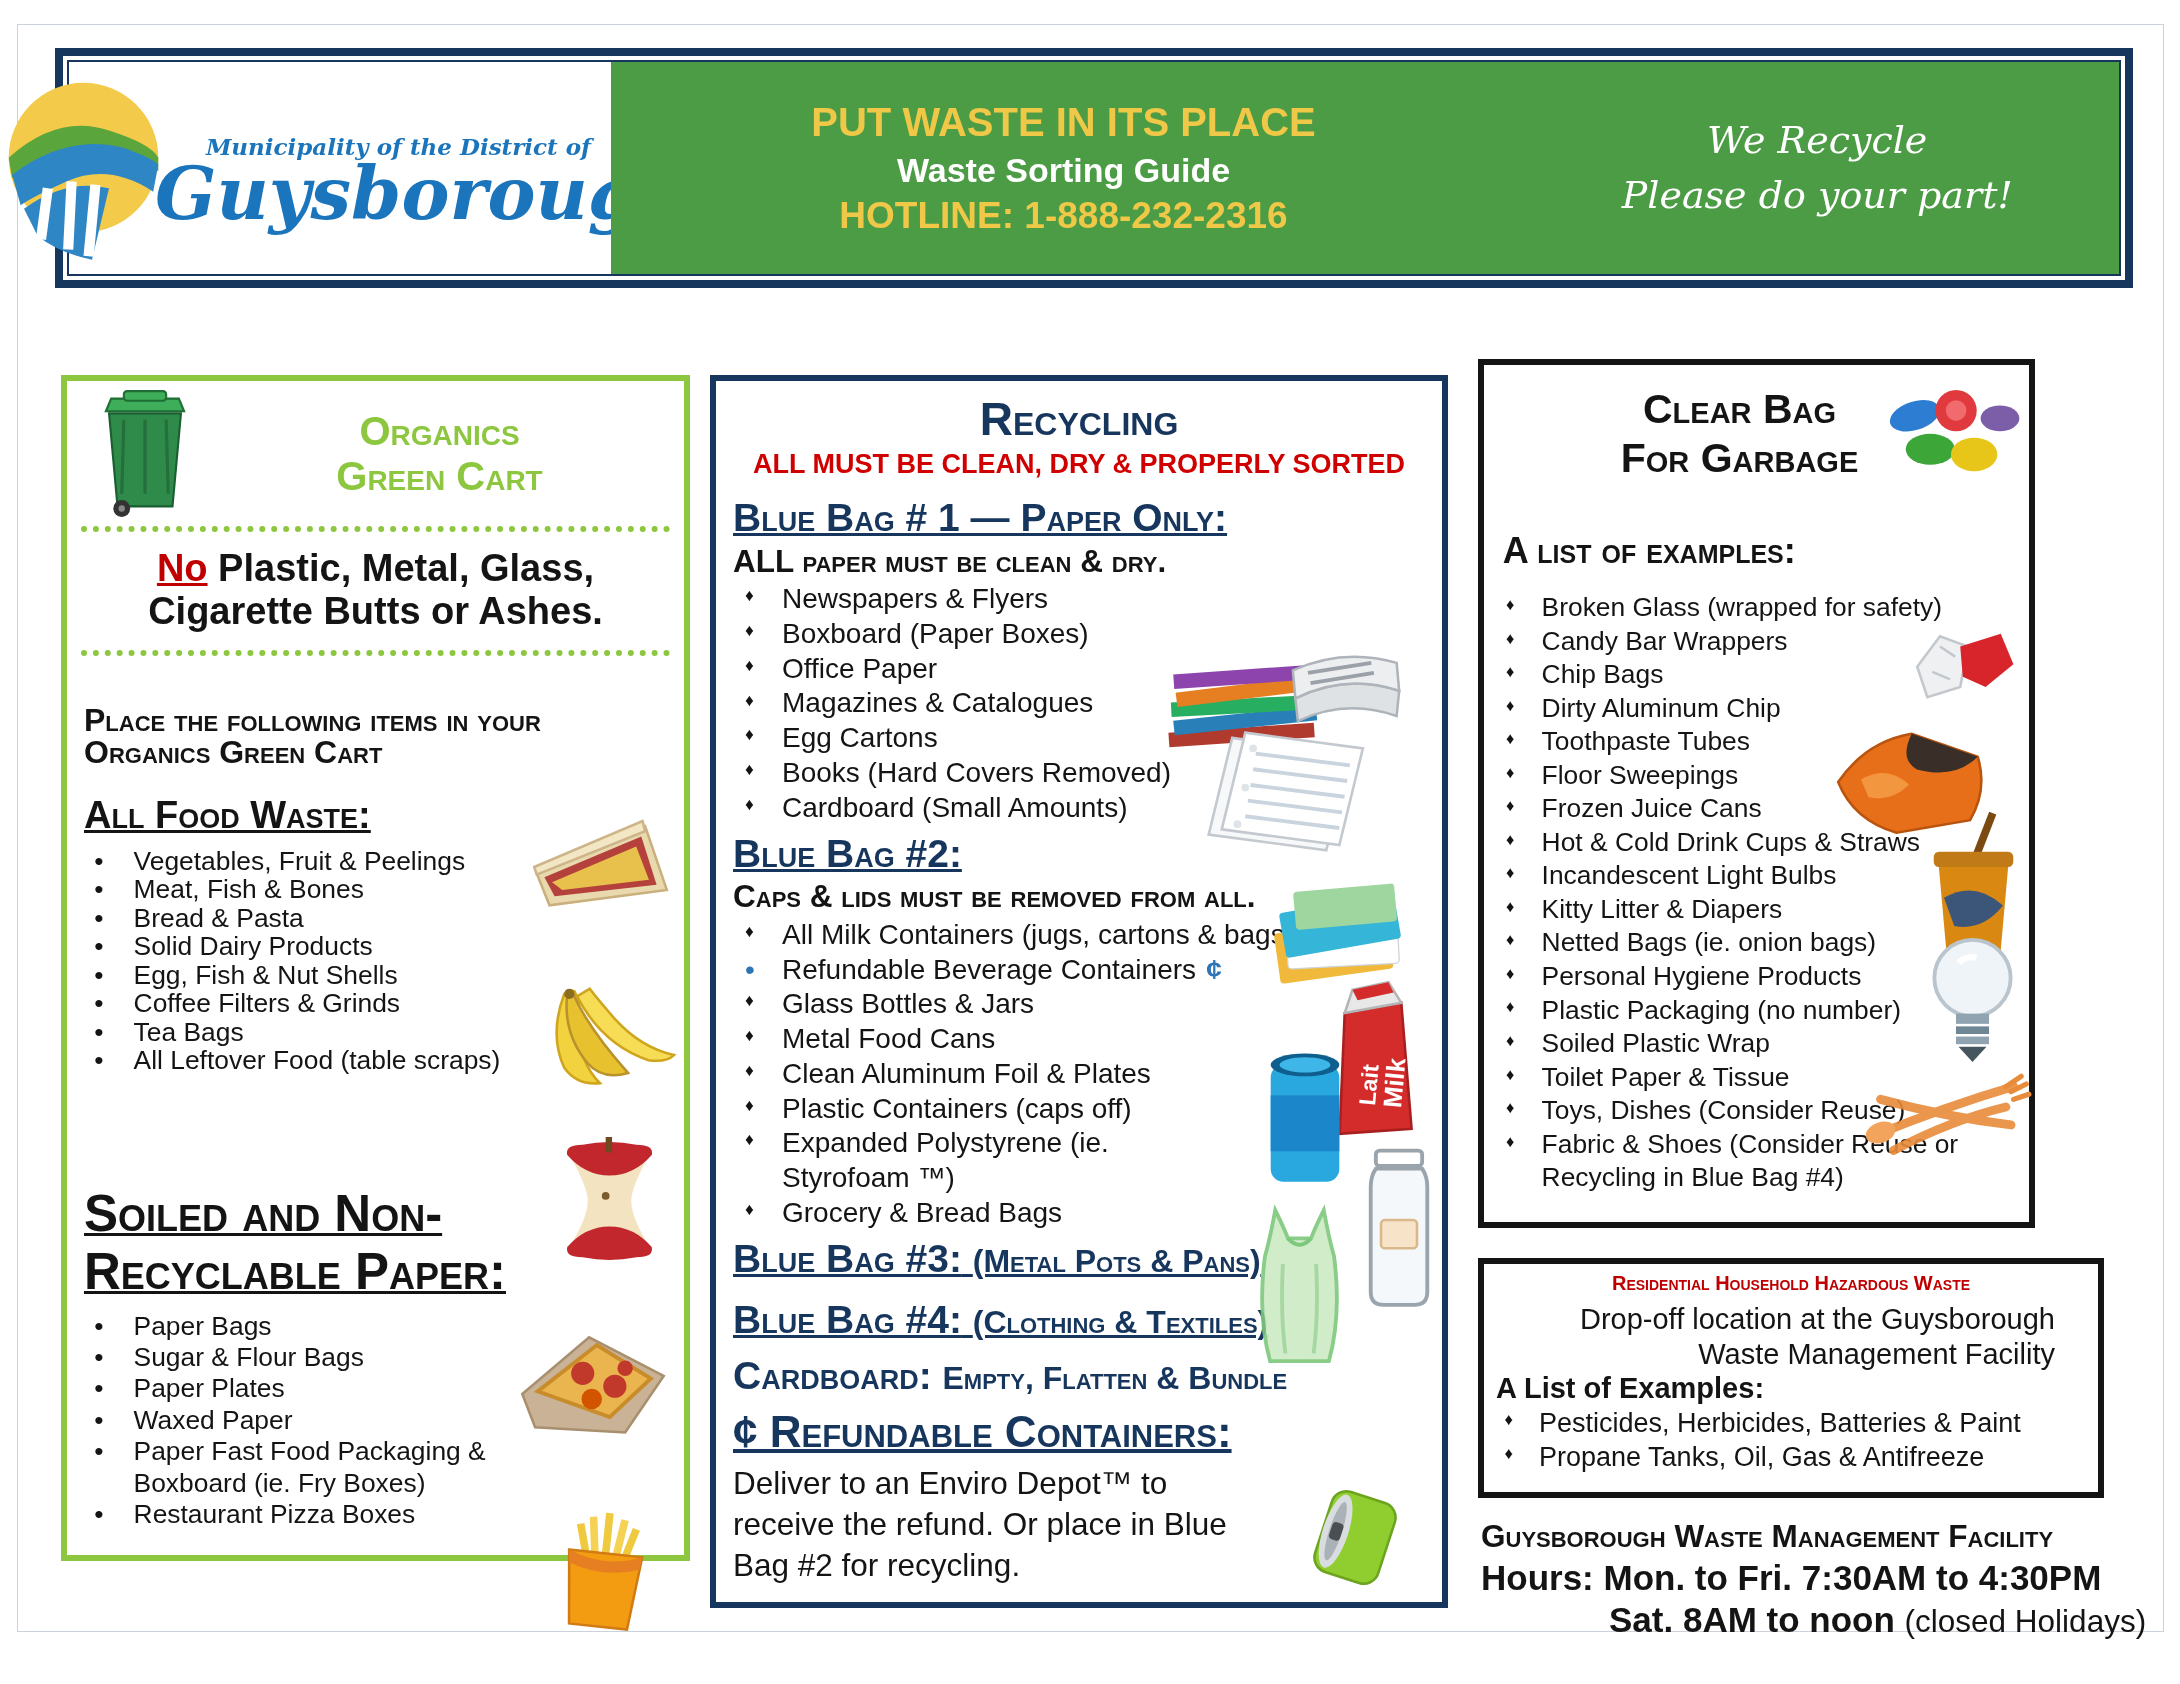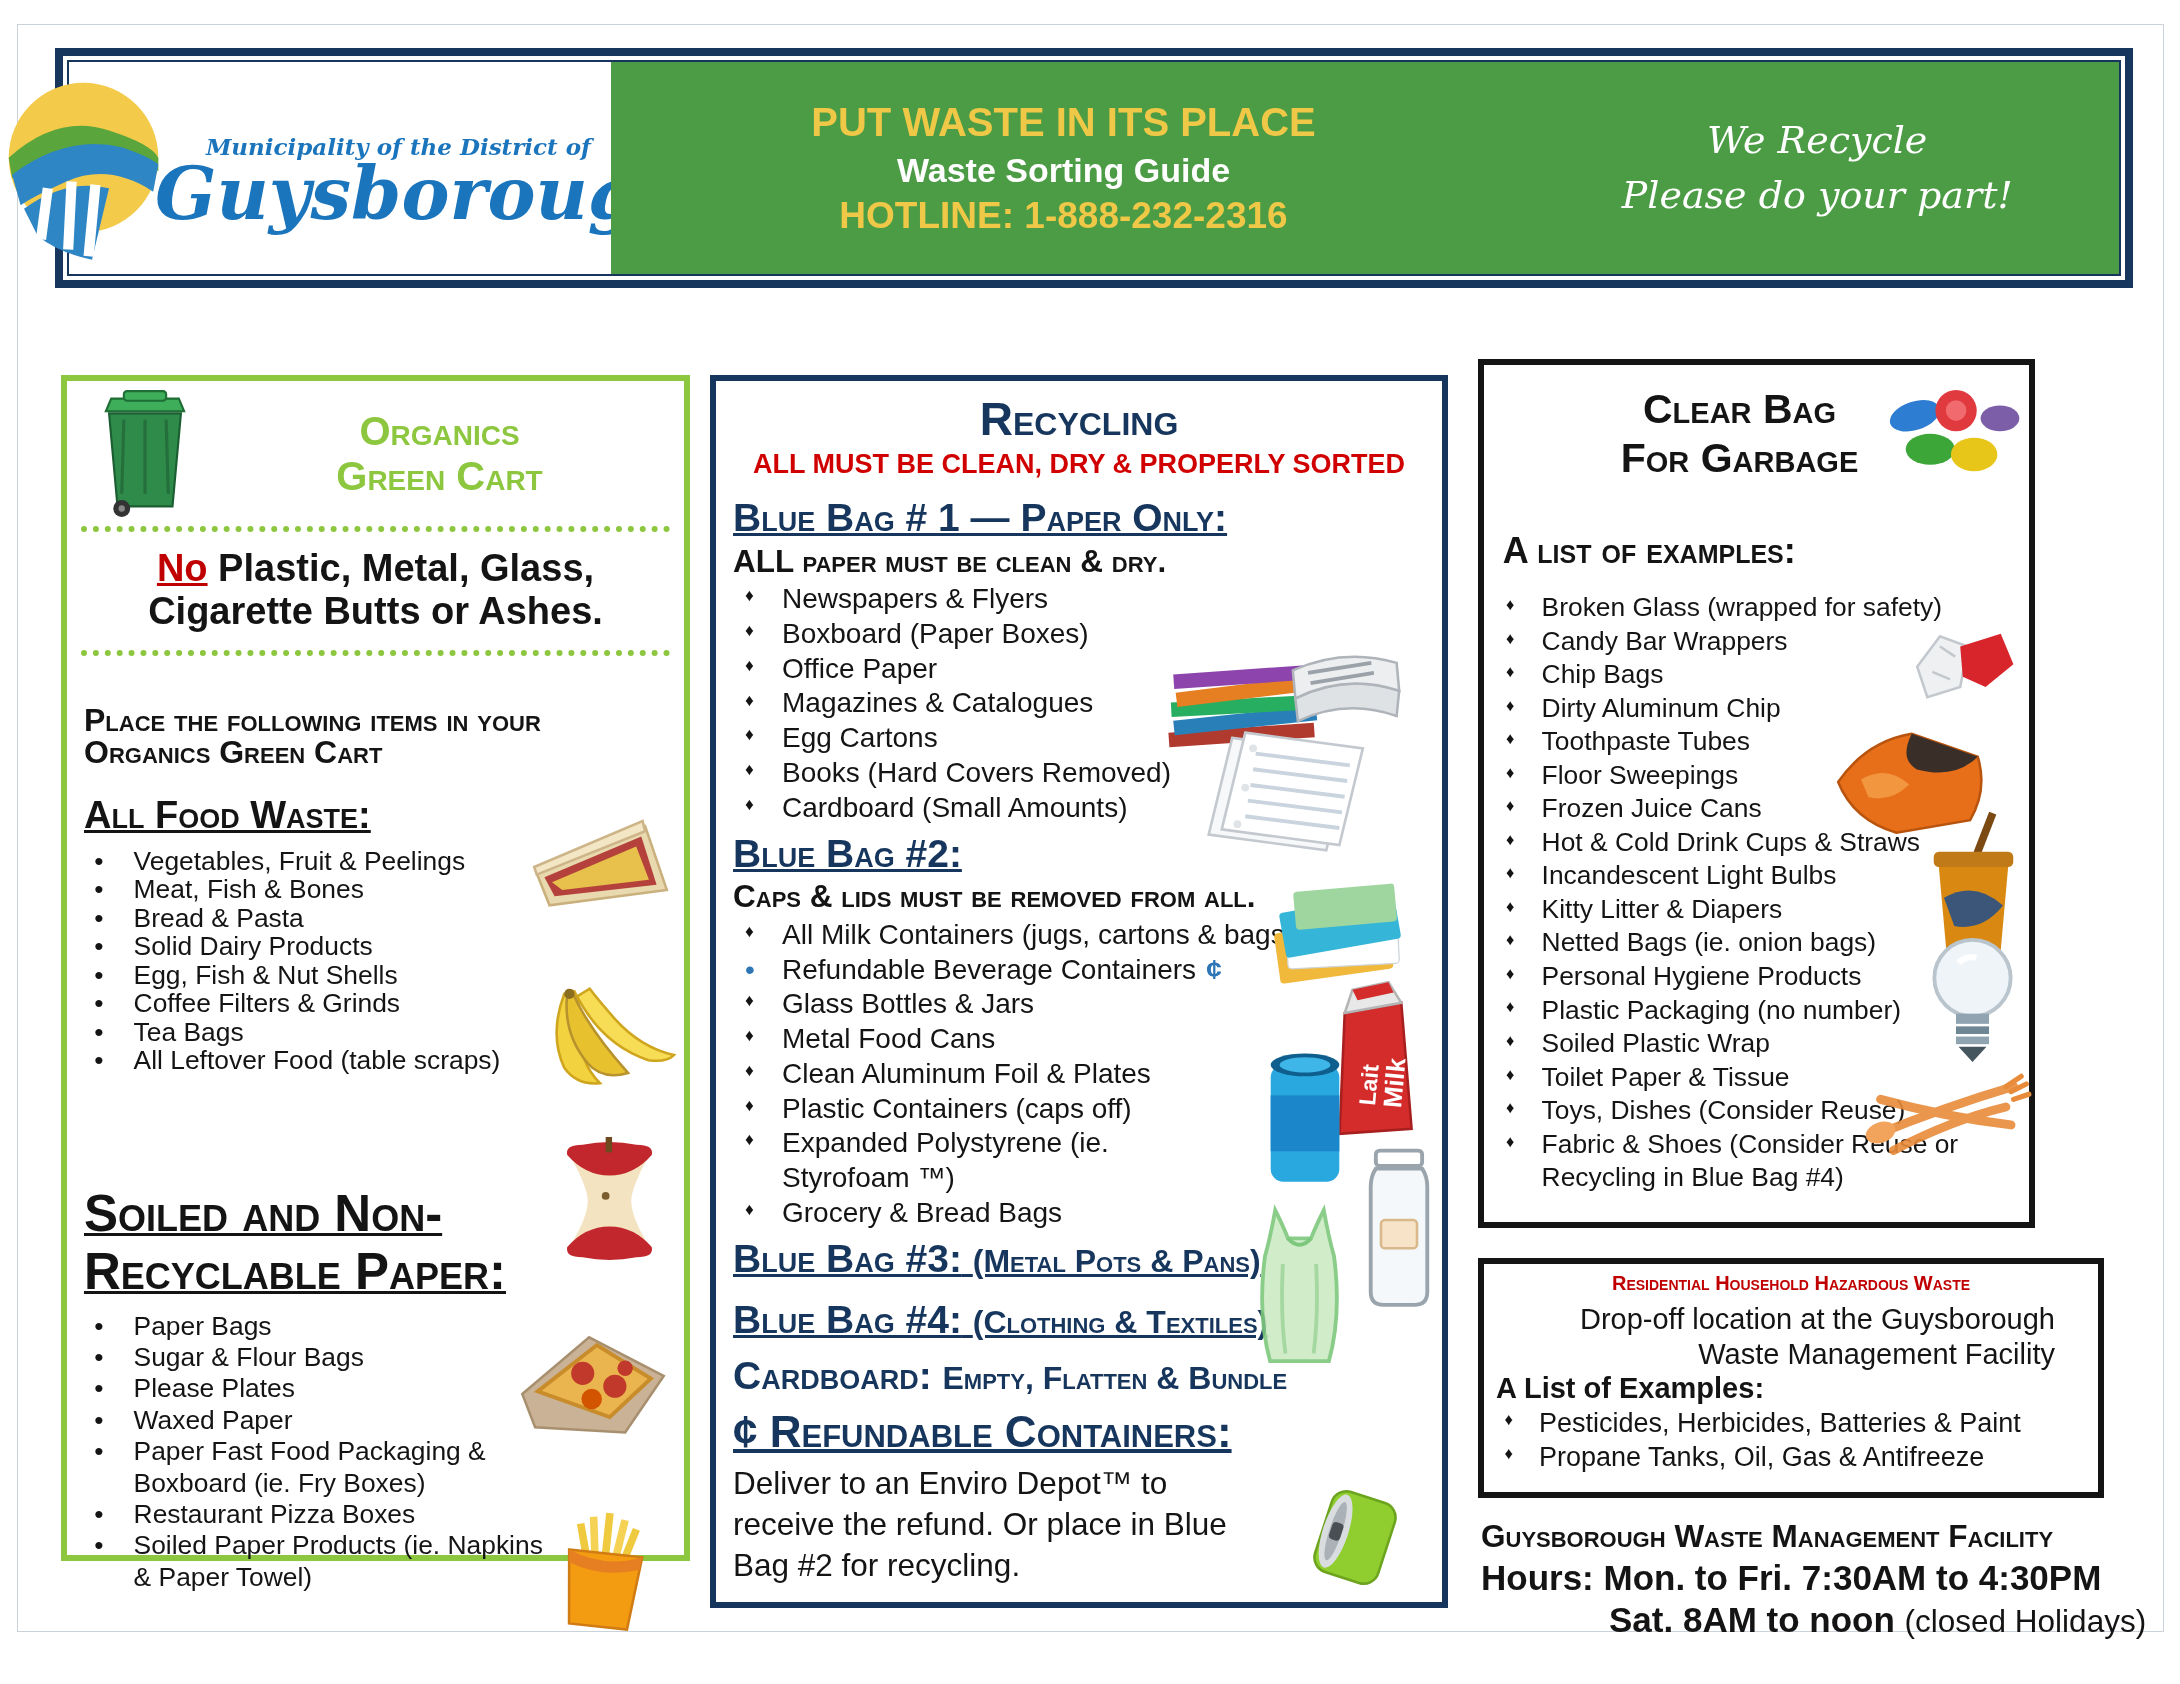--- a/index.html
+++ b/index.html
@@ -193,25 +193,24 @@
           <rect x="40" y="0" width="5" height="12" fill="#6d4a1f"></rect>
           <circle cx="40" cy="46" r="3" fill="#7a5c2e"></circle>
         </svg>
       </span>
     </div>
     <h3 class="sec-heading paper">Soiled and Non-Recyclable Paper:</h3>
     <div class="list-wrap">
       <ul class="blist paper">
         <li>Paper Bags</li>
         <li>Sugar &amp; Flour Bags</li>
-        <li>Please Plates</li>
+        <li>Paper Plates</li>
         <li>Waxed Paper</li>
         <li>Paper Fast Food Packaging &amp; Boxboard (ie. Fry Boxes)</li>
         <li>Restaurant Pizza Boxes</li>
-        <li>Soiled Paper Products (ie. Napkins &amp; Paper Towel)</li>
       </ul>
       <span class="img-abs" style="right:-3.4px;top:8.5px;">
         <svg width="162" height="119" viewBox="0 0 126 92">
           <polygon points="8,58 60,14 118,44 88,88 18,84" fill="#c9b296" stroke="#a8906f" stroke-width="2"></polygon>
           <polygon points="20,56 66,20 108,46 76,76" fill="#eab54e" stroke="#c98c2a" stroke-width="3"></polygon>
           <circle cx="55" cy="42" r="9" fill="#c0392b"></circle>
           <circle cx="80" cy="52" r="9" fill="#c0392b"></circle>
           <circle cx="62" cy="62" r="8" fill="#d35400"></circle>
           <circle cx="88" cy="38" r="6" fill="#c0392b"></circle>
         </svg>

